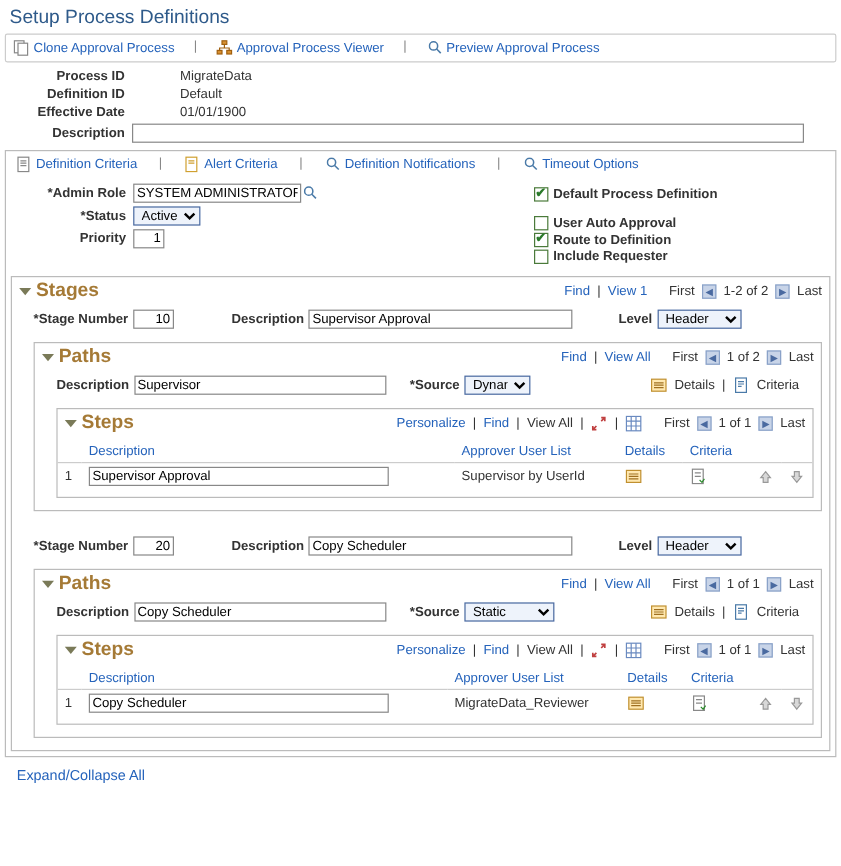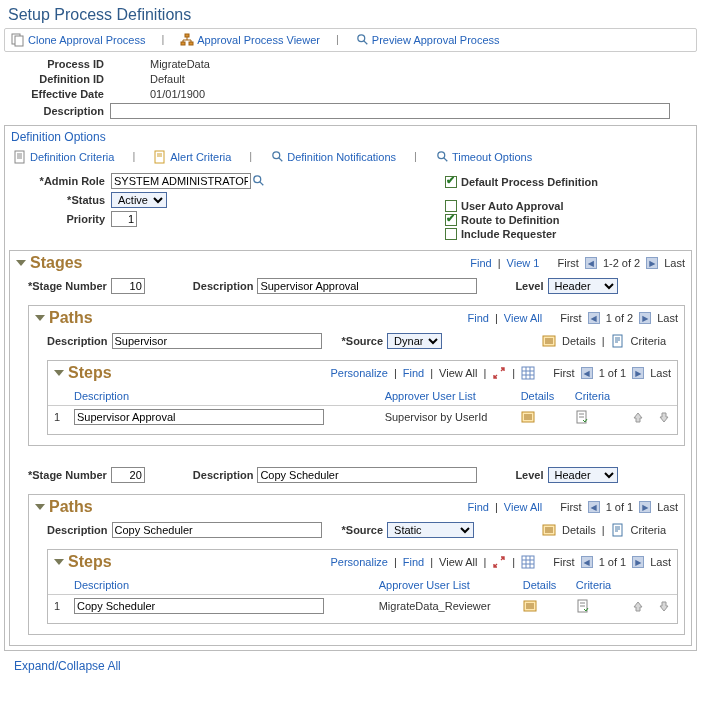--- a/index.html
+++ b/index.html
@@ -91,21 +91,20 @@
     <span class="form-label">Effective Date</span>
     <span class="form-value">01/01/1900</span>
   </div>
   <div class="form-row">
     <span class="form-label">Description</span>
     <input type="text" style="width: 560px;" value="">
   </div>
 </div>
 
 <div class="section-box">
-  <div class="section-header"><a>Definition Options</a></div>
   <div class="tabs-row">
     <span class="tool-link">
       <span class="ico"><svg viewBox="0 0 14 14">
             <rect x="2" y="1" width="9" height="12" fill="#fff" stroke="#888"></rect>
             <path d="M4 4h5M4 6h5M4 8h5" stroke="#888"></path>
           </svg></span>
       <span>Definition Criteria</span>
     </span>
     <span class="tool-sep">|</span>
     <span class="tool-link">
@@ -317,21 +316,21 @@
           <span>1 of 1</span>
           <span class="pager-btn">▶</span>
           <span>Last</span>
         </span>
       </div>
       <div class="inline-row">
         <span class="lbl">Description</span>
         <input type="text" style="width: 210px;" value="Copy Scheduler">
         <span style="width:12px"></span>
         <span class="lbl req">*<span>Source</span></span>
-        <select style="width:87px"><option>Static</option></select>
+        <select style="width:75px"><option>Static</option></select>
         <span style="margin-left:auto;display:flex;gap:6px;align-items:center">
           <span class="ico"><svg viewBox="0 0 14 14">
                 <rect x="1" y="2" width="12" height="10" fill="#ffe8b0" stroke="#c09030"></rect>
                 <path d="M3 5h8M3 7h8M3 9h8" stroke="#a07020"></path>
               </svg></span>
           <a>Details</a>
           <span>|</span>
           <span class="ico"><svg viewBox="0 0 14 14">
                 <rect x="2" y="1" width="9" height="12" fill="#fff" stroke="#4a7aa8"></rect>
                 <path d="M4 4h5M4 6h5M4 8h3" stroke="#4a7aa8"></path>

